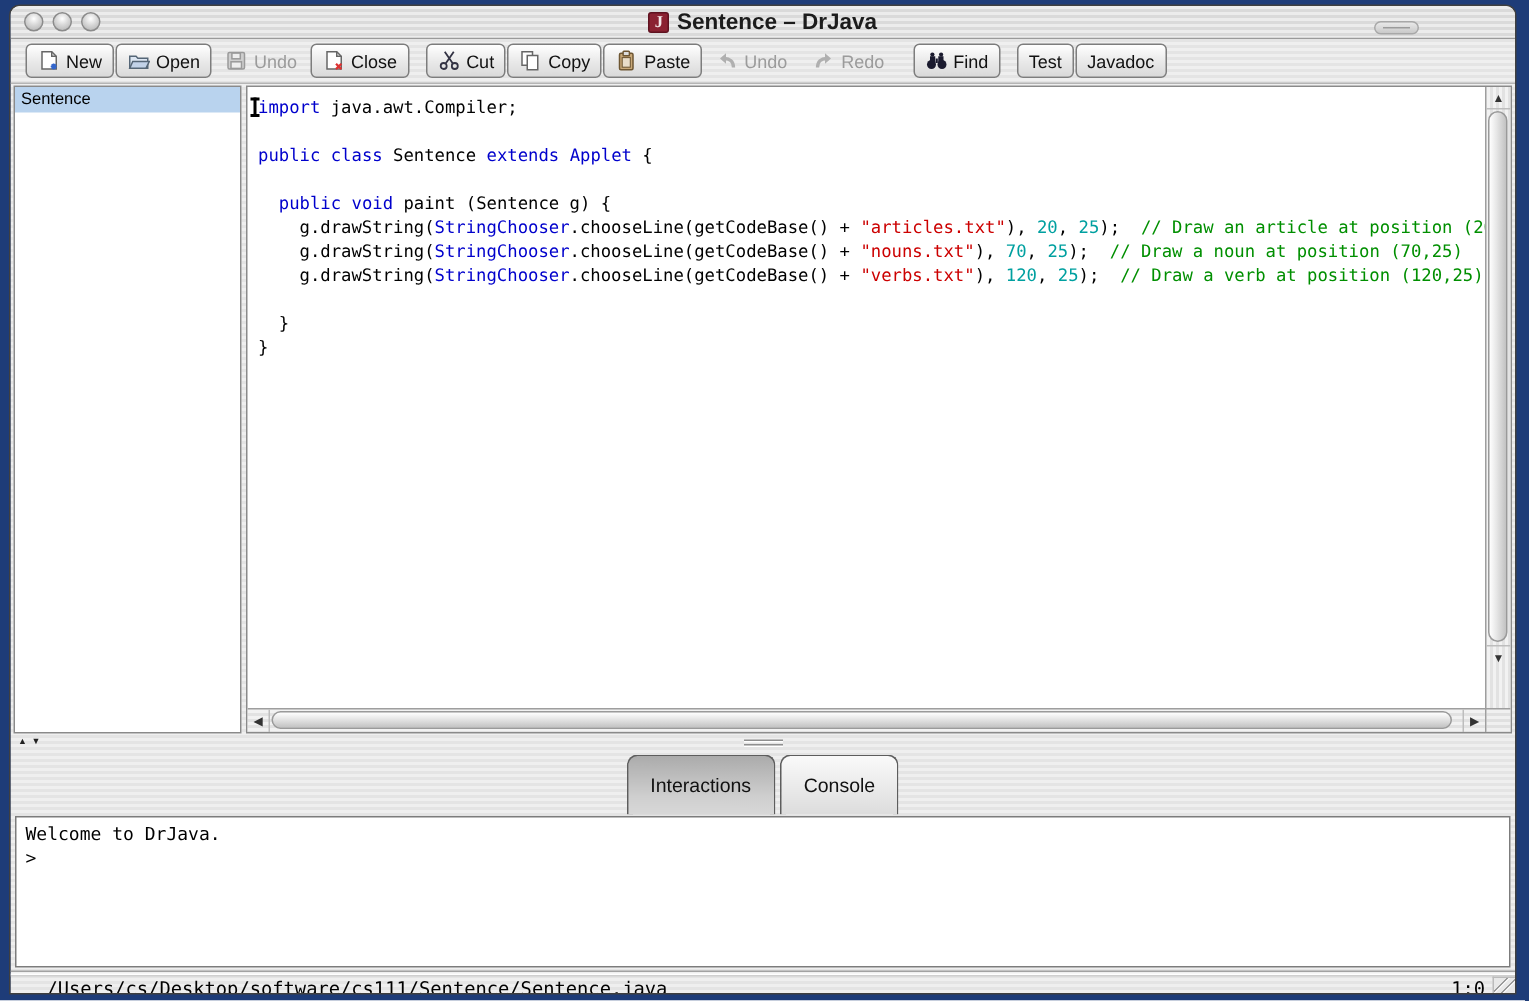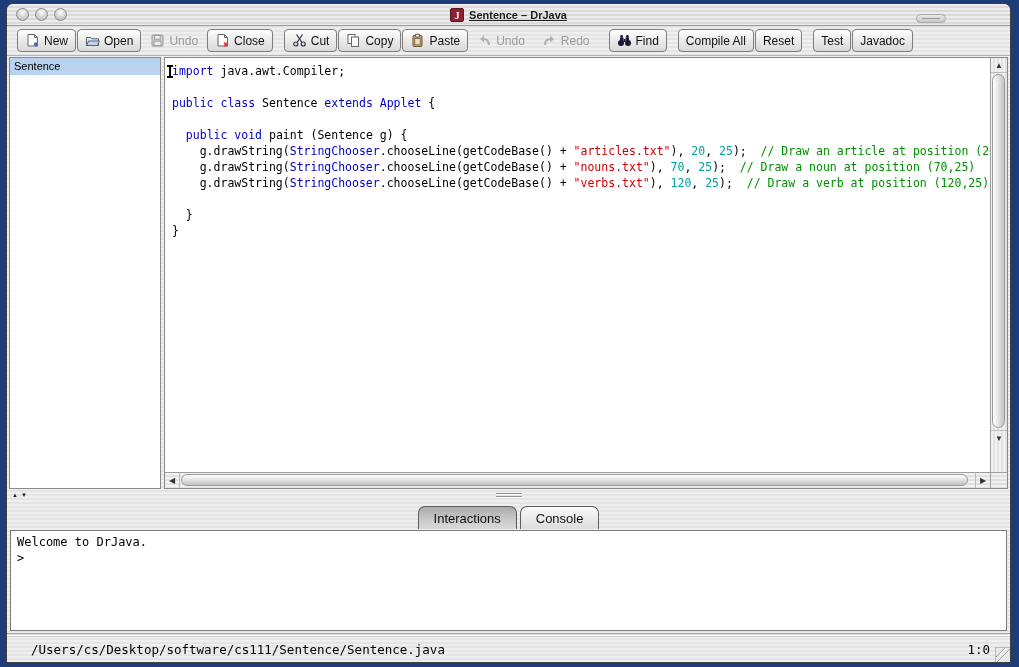--- a/index.html
+++ b/index.html
@@ -23,21 +23,21 @@
     display:flex; align-items:center; justify-content:center;
   }
   .traffic { position:absolute; left:9px; top:4px; display:flex; gap:6px; }
   .tl-btn { width:13px; height:13px; border-radius:50%;
     background:radial-gradient(circle at 50% 32%, #ffffff 0%, #d8d8d8 45%, #aeaeae 100%);
     border:1px solid #8b8b8b; }
   .title-wrap { display:flex; align-items:center; gap:5px; }
   .app-icon { width:14px; height:14px; background:#8b2232; border:1px solid #5f1220;
     border-radius:2px; color:#f4e9ea; font:bold 11px/12px "Liberation Serif", serif;
     text-align:center; }
-  .title-text { font-size:11px; font-weight:bold; color:#1c1c1c;text-decoration:underline; }
+  .title-text { font-size:15px; font-weight:bold; color:#1c1c1c; }
   .toolbar-pill { position:absolute; right:64px; top:10px; width:30px; height:9px;
     border-radius:5px; border:1px solid #a8a8a8;
     background:linear-gradient(#e9e9e9,#c9c9c9); }
   .toolbar-pill::after { content:""; display:block; margin:3px 5px;
     height:1px; background:#9b9b9b; }
 
   
   .toolbar { flex:0 0 30px; display:flex; align-items:center; padding-left:10px;
     border-bottom:1px solid #b5b5b5; }
   .tb-group { display:flex; margin-right:10px; }
@@ -95,21 +95,21 @@
   .splitter { flex:0 0 14px; position:relative; }
   .pane-toggles { position:absolute; left:5px; top:3px; font-size:6px; color:#222; letter-spacing:3px; }
   .split-grip { position:absolute; left:50%; top:4px; width:26px; margin-left:-13px; }
   .split-grip::before { content:""; display:block; height:1px; background:#8f8f8f; margin-bottom:2px;
     box-shadow:0 1px 0 #fff; }
   .split-grip::after { content:""; display:block; height:1px; background:#8f8f8f;
     box-shadow:0 1px 0 #fff; }
 
   
   .tabrow { flex:0 0 26px; display:flex; justify-content:center; align-items:flex-end; gap:3px; }
-  .tab { height:23px; padding:0 15px; display:flex; align-items:center;
+  .tab { height:40px; padding:0 15px; display:flex; align-items:center;
     border:1px solid #5d5d5d; border-bottom:none; border-radius:7px 7px 0 0;
     background:linear-gradient(#fafafa,#dcdcdc); font-size:13px; color:#111; cursor:default; }
   .tab.selected { background:linear-gradient(#ababab,#cfcfcf 70%,#d8d8d8); }
 
   
   .console-wrap { flex:0 0 104px; padding:1px 3px 2px 3px; }
   .console { width:100%; height:100%; background:#fff; border:1px solid #7c7c7c;
     padding:3px 6px; overflow:hidden; }
   .console-line { font:12px/16px "DejaVu Sans Mono", monospace; color:#000; white-space:pre; }
 
@@ -251,28 +251,20 @@
                   <circle cx="11" cy="10" r="3"></circle>
                   <path d="M3 4.5h3.5V9H3z"></path>
                   <path d="M8.5 4.5H12V9H8.5z"></path>
                   <rect x="6.8" y="6" width="1.4" height="3"></rect>
                   <circle cx="4.6" cy="3.4" r="1.4"></circle>
                   <circle cx="10.4" cy="3.4" r="1.4"></circle>
                 </g>
               </svg>
             </span>
             <span>Find</span>
-          </div>
-        </div>
-        <div class="tb-group">
-          <div class="tb-btn">
-            <span>Compile All</span>
-          </div>
-          <div class="tb-btn">
-            <span>Reset</span>
           </div>
         </div>
         <div class="tb-group">
           <div class="tb-btn">
             <span>Test</span>
           </div>
           <div class="tb-btn">
             <span>Javadoc</span>
           </div>
         </div>

